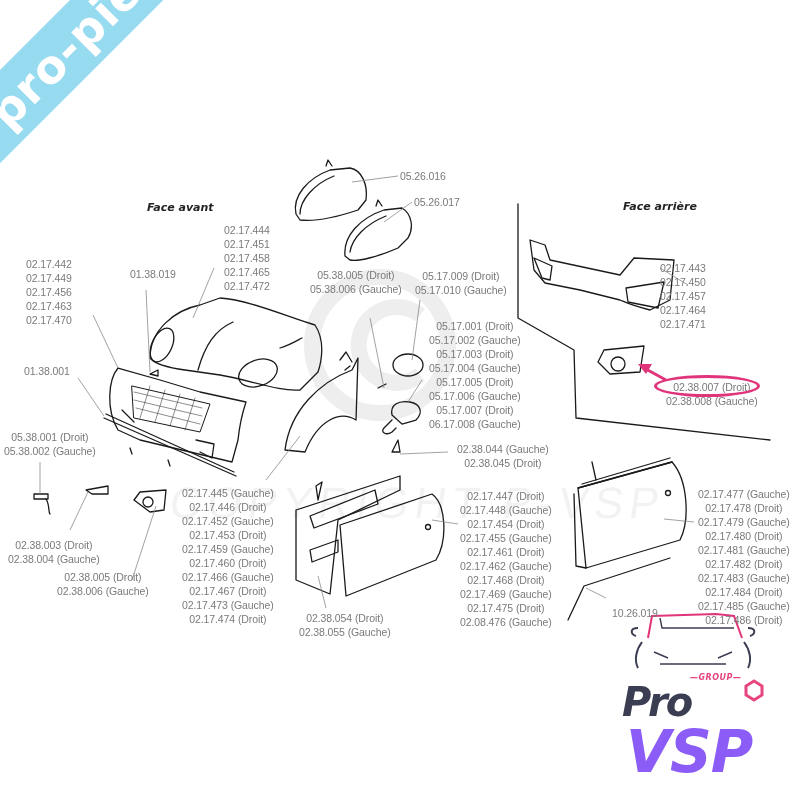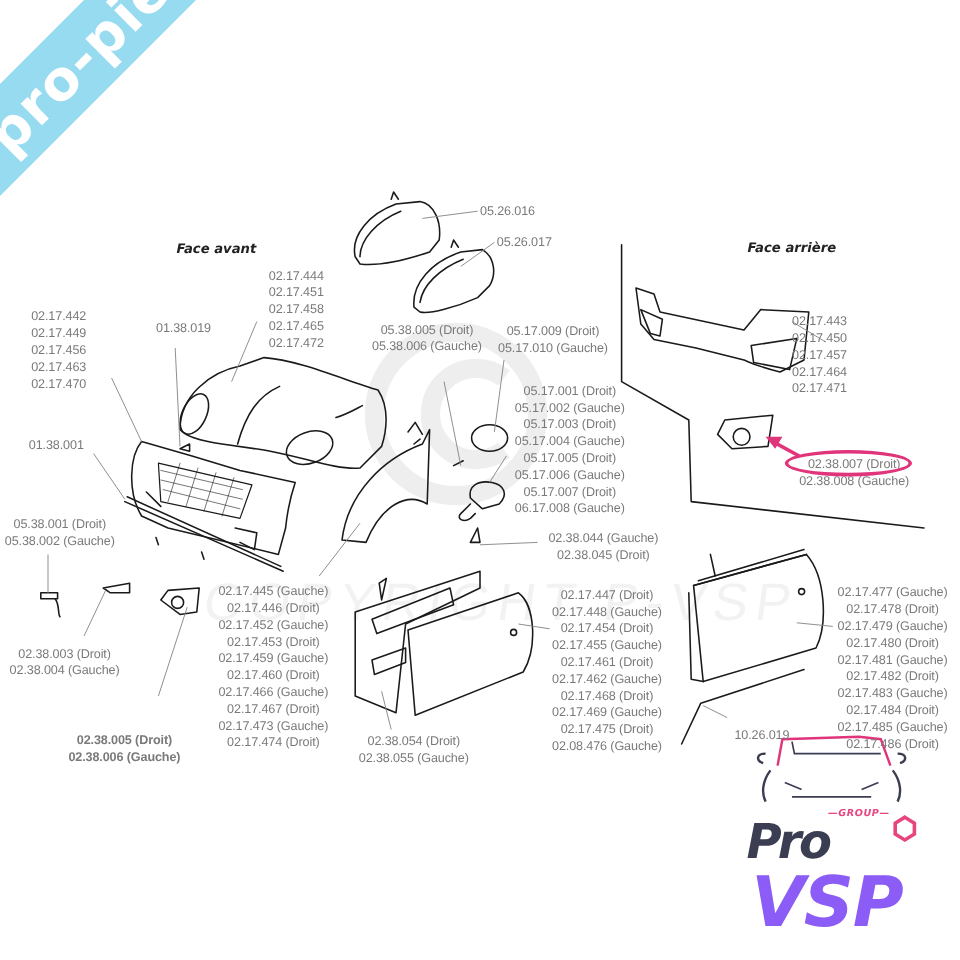--- a/index.html
+++ b/index.html
@@ -238,21 +238,21 @@
 <div class="lbl" style="left:457px; top:442px;">
   <div>02.38.044 (Gauche)</div>
     <div>02.38.045 (Droit)</div>
 </div>
 
 <div class="lbl" style="left:8px; top:538px;">
   <div>02.38.003 (Droit)</div>
     <div>02.38.004 (Gauche)</div>
 </div>
 
-<div class="lbl" style="left:57px; top:610px;font-weight:bold;">
+<div class="lbl" style="left:57px; top:570px;">
   <div>02.38.005 (Droit)</div>
     <div>02.38.006 (Gauche)</div>
 </div>
 
 <div class="lbl" style="left:182px; top:486px;">
   <div>02.17.445 (Gauche)</div>
     <div>02.17.446 (Droit)</div>
     <div>02.17.452 (Gauche)</div>
     <div>02.17.453 (Droit)</div>
     <div>02.17.459 (Gauche)</div>

